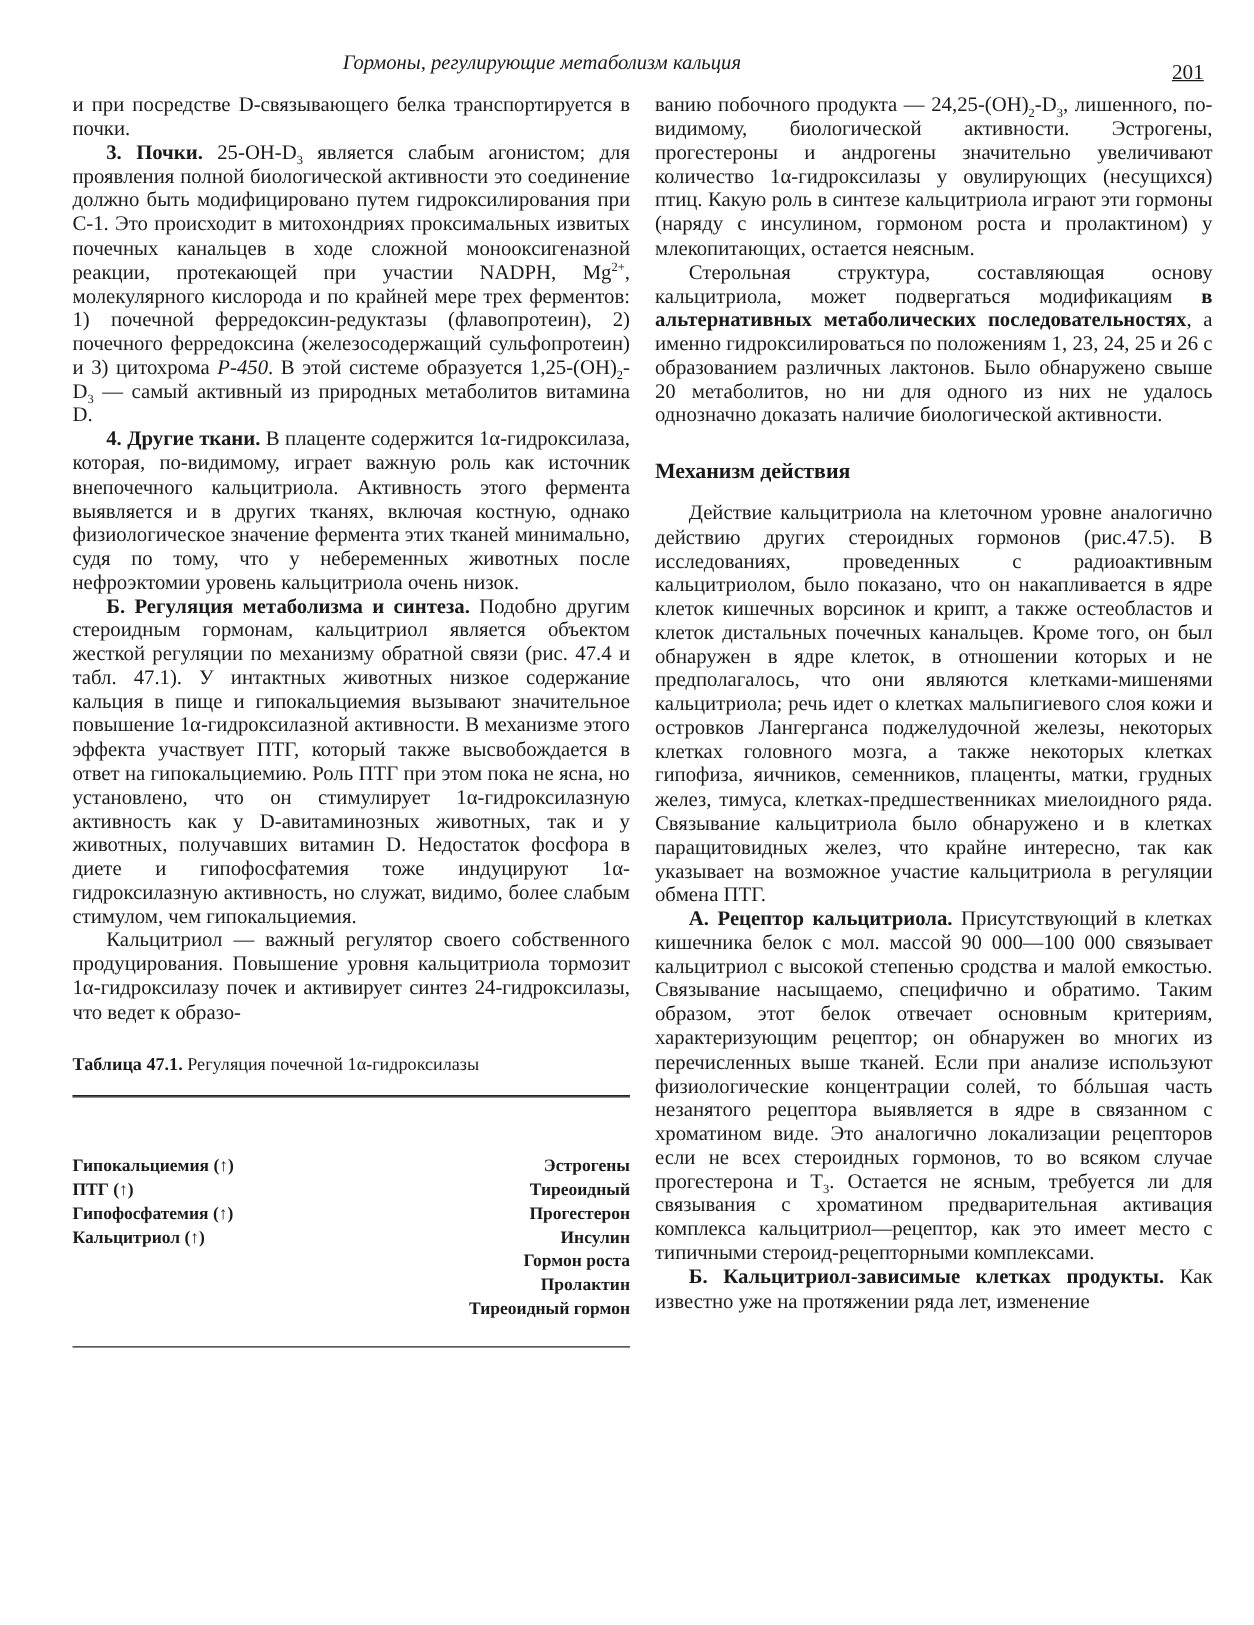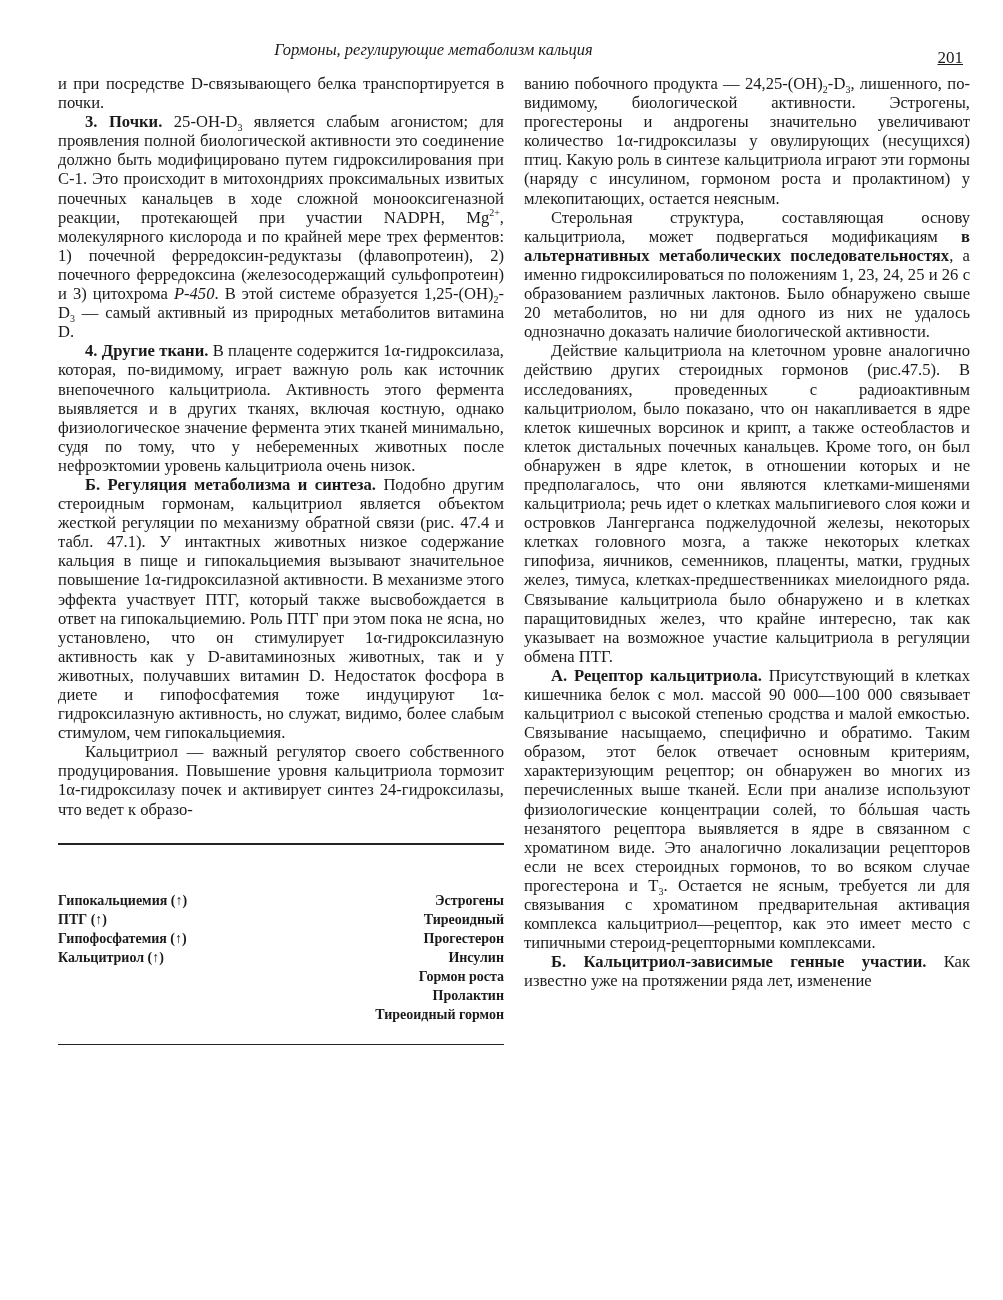--- a/index.html
+++ b/index.html
@@ -42,20 +42,21 @@
 
   <p class="ind"><b>3. Почки.</b><span> 25-OH-D</span><sub>3</sub><span> является слабым агонистом; для проявления полной биологической активности это соединение должно быть модифицировано путем гидроксилирования при C-1. Это происходит в митохондриях проксимальных извитых почечных канальцев в ходе сложной монооксигеназной реакции, протекающей при участии NADPH, Mg</span><sup>2+</sup><span>, молекулярного кислорода и по крайней мере трех ферментов: 1) почечной ферредоксин-редуктазы (флавопротеин), 2) почечного ферредоксина (железосодержащий сульфопротеин) и 3) цитохрома </span><i>P-450</i><span>. В этой системе образуется 1,25-(OH)</span><sub>2</sub><span>-D</span><sub>3</sub><span> — самый активный из природных метаболитов витамина D.</span></p>
 
   <p class="ind"><b>4. Другие ткани.</b><span> В плаценте содержится 1α-гидроксилаза, которая, по-видимому, играет важную роль как источник внепочечного кальцитриола. Активность этого фермента выявляется и в других тканях, включая костную, однако физиологическое значение фермента этих тканей минимально, судя по тому, что у небеременных животных после нефроэктомии уровень кальцитриола очень низок.</span></p>
 
   <p class="ind"><b>Б. Регуляция метаболизма и синтеза.</b><span> Подобно другим стероидным гормонам, кальцитриол является объектом жесткой регуляции по механизму обратной связи (рис. 47.4 и табл. 47.1). У интактных животных низкое содержание кальция в пище и гипокальциемия вызывают значительное повышение 1α-гидроксилазной активности. В механизме этого эффекта участвует ПТГ, который также высвобождается в ответ на гипокальциемию. Роль ПТГ при этом пока не ясна, но установлено, что он стимулирует 1α-гидроксилазную активность как у D-авитаминозных животных, так и у животных, получавших витамин D. Недостаток фосфора в диете и гипофосфатемия тоже индуцируют 1α-гидроксилазную активность, но служат, видимо, более слабым стимулом, чем гипокальциемия.</span></p>
 
   <p class="ind">Кальцитриол — важный регулятор своего собственного продуцирования. Повышение уровня кальцитриола тормозит 1α-гидроксилазу почек и активирует синтез 24-гидроксилазы, что ведет к образо-</p>
 
   <div class="table-block">
+    <div class="table-caption"><b>Таблица 47.1.</b><span> Регуляция почечной 1α-гидроксилазы</span></div>
     <div class="tbl" style="margin-top:14px;">
       <div class="rule"></div>
       <div class="rule"></div>
       <div class="tbody">
         <div class="tcol1">
           <div>Гипокальциемия (↑)</div>
           <div>ПТГ (↑)</div>
           <div>Гипофосфатемия (↑)</div>
           <div>Кальцитриол (↑)</div>
         </div>
@@ -72,19 +73,20 @@
       <div class="rule"></div>
     </div>
   </div>
 </div>
 
 <div class="col col-right">
   <p><span>ванию побочного продукта — 24,25-(OH)</span><sub>2</sub><span>-D</span><sub>3</sub><span>, лишенного, по-видимому, биологической активности. Эстрогены, прогестероны и андрогены значительно увеличивают количество 1α-гидроксилазы у овулирующих (несущихся) птиц. Какую роль в синтезе кальцитриола играют эти гормоны (наряду с инсулином, гормоном роста и пролактином) у млекопитающих, остается неясным.</span></p>
 
   <p class="ind"><span>Стерольная структура, составляющая основу кальцитриола, может подвергаться модификациям </span><b>в альтернативных метаболических последовательностях</b><span>, а именно гидроксилироваться по положениям 1, 23, 24, 25 и 26 с образованием различных лактонов. Было обнаружено свыше 20 метаболитов, но ни для одного из них не удалось однозначно доказать наличие биологической активности.</span></p>
 
+  <div class="section-heading">Механизм действия</div>
 
   <p class="ind">Действие кальцитриола на клеточном уровне аналогично действию других стероидных гормонов (рис.47.5). В исследованиях, проведенных с радиоактивным кальцитриолом, было показано, что он накапливается в ядре клеток кишечных ворсинок и крипт, а также остеобластов и клеток дистальных почечных канальцев. Кроме того, он был обнаружен в ядре клеток, в отношении которых и не предполагалось, что они являются клетками-мишенями кальцитриола; речь идет о клетках мальпигиевого слоя кожи и островков Лангерганса поджелудочной железы, некоторых клетках головного мозга, а также некоторых клетках гипофиза, яичников, семенников, плаценты, матки, грудных желез, тимуса, клетках-предшественниках миелоидного ряда. Связывание кальцитриола было обнаружено и в клетках паращитовидных желез, что крайне интересно, так как указывает на возможное участие кальцитриола в регуляции обмена ПТГ.</p>
 
   <p class="ind"><b>А. Рецептор кальцитриола.</b><span> Присутствующий в клетках кишечника белок с мол. массой 90 000—100 000 связывает кальцитриол с высокой степенью сродства и малой емкостью. Связывание насыщаемо, специфично и обратимо. Таким образом, этот белок отвечает основным критериям, характеризующим рецептор; он обнаружен во многих из перечисленных выше тканей. Если при анализе используют физиологические концентрации солей, то бóльшая часть незанятого рецептора выявляется в ядре в связанном с хроматином виде. Это аналогично локализации рецепторов если не всех стероидных гормонов, то во всяком случае прогестерона и T</span><sub>3</sub><span>. Остается не ясным, требуется ли для связывания с хроматином предварительная активация комплекса кальцитриол—рецептор, как это имеет место с типичными стероид-рецепторными комплексами.</span></p>
 
-  <p class="ind"><b>Б. Кальцитриол-зависимые генные участии.</b><span> Как известно уже на протяжении ряда лет, изменение</span></p>
+  <p class="ind"><b>Б. Кальцитриол-зависимые клетках продукты.</b><span> Как известно уже на протяжении ряда лет, изменение</span></p>
 </div>
 
 </body></html>

